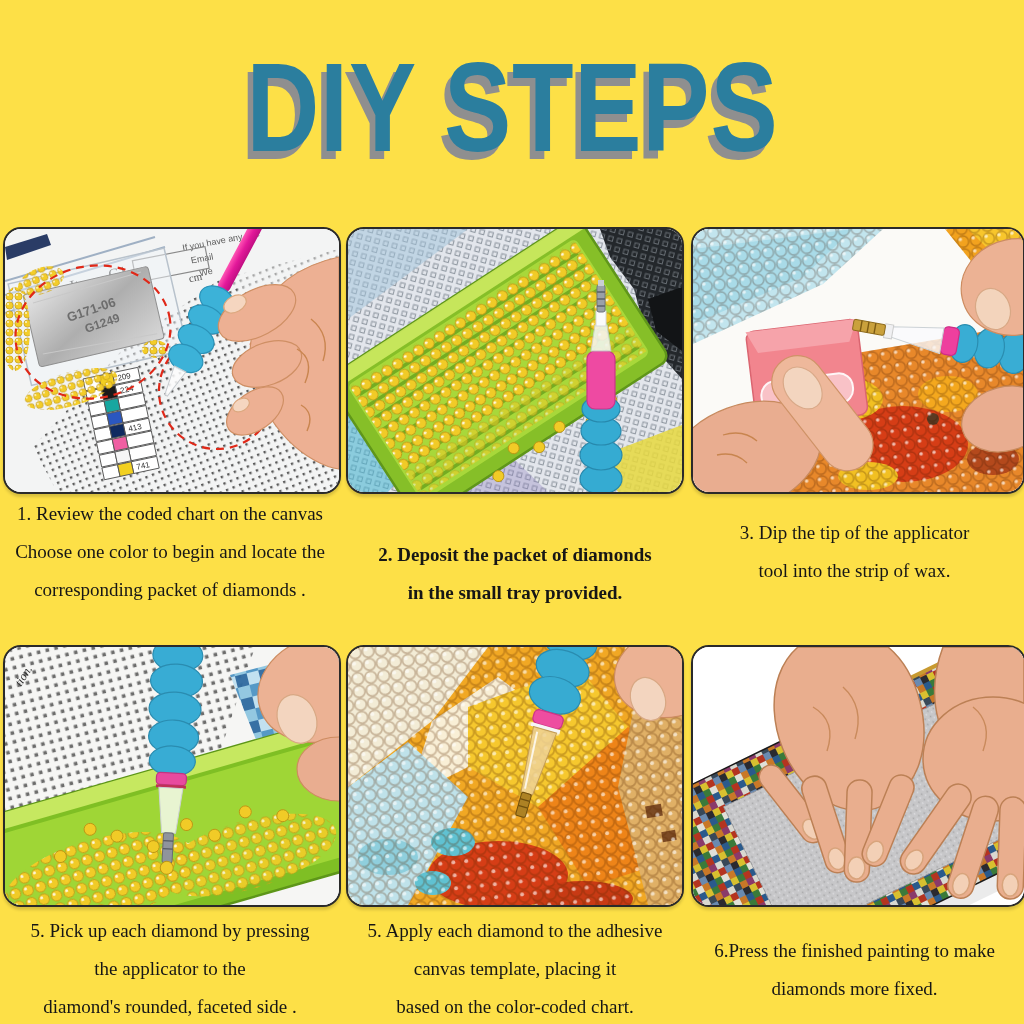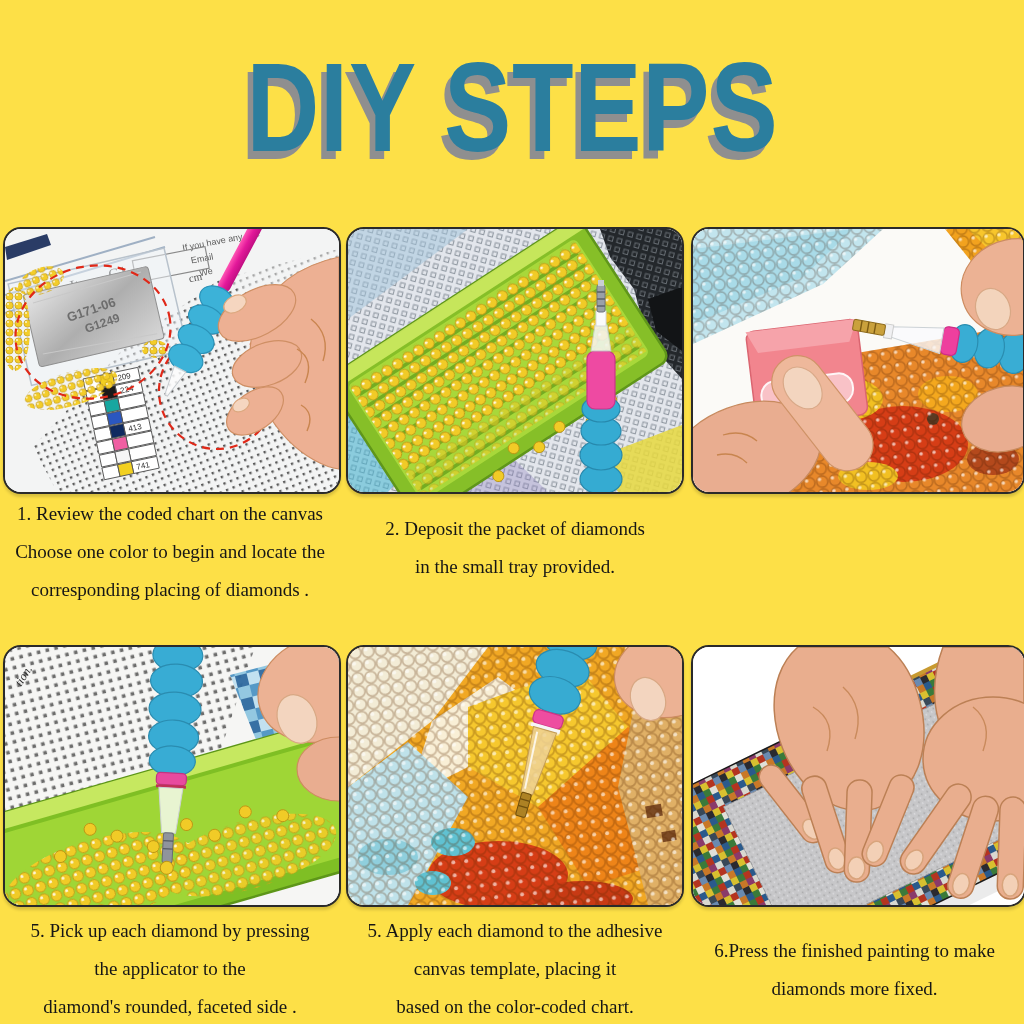--- a/index.html
+++ b/index.html
@@ -19,21 +19,21 @@
   #p1{left:3px;  top:227px;width:334px;height:263px;}
   #p2{left:346px;top:227px;width:334px;height:263px;}
   #p3{left:691px;top:227px;width:330px;height:263px;}
   #p4{left:3px;  top:645px;width:334px;height:258px;}
   #p5{left:346px;top:645px;width:334px;height:258px;}
   #p6{left:691px;top:645px;width:331px;height:258px;}
   
   .caption{position:absolute;text-align:center;color:#161616;font-size:19px;}
   .caption .ln{height:38px;line-height:38px;white-space:nowrap;}
   #c1{left:0;   top:495px;width:340px;}
-  #c2{left:345px;top:510px;width:340px;}
+  #c2{left:345px;top:536px;width:340px;font-weight:bold;}
   #c3{left:685px;top:514px;width:339px;}
   #c4{left:0;   top:912px;width:340px;}
   #c5{left:345px;top:912px;width:340px;}
   #c6{left:685px;top:932px;width:339px;}
 </style>
 </head>
 <body>
 
 <div class="page">
 
@@ -511,25 +511,29 @@
             <ellipse cx="319" cy="238" rx="8" ry="11" fill="#f3d0b6" stroke="#d8a47c"></ellipse>
           </g>
         <path d="M280 60 q20 16 10 44" fill="none" stroke="#c98a5c" stroke-width="1.4"></path>
       </g>
     </svg>
   </div>
 
   <div class="caption" id="c1">
     <div class="ln">1. Review the coded chart on the canvas</div>
     <div class="ln">Choose one color to begin and locate the</div>
-    <div class="ln">corresponding placing of diamonds .</div>
+    <div class="ln">corresponding packet of diamonds .</div>
   </div>
   <div class="caption" id="c2">
     <div class="ln">2. Deposit the packet of diamonds</div>
     <div class="ln">in the small tray provided.</div>
+  </div>
+  <div class="caption" id="c3">
+    <div class="ln">3. Dip the tip of the applicator</div>
+    <div class="ln">tool into the strip of wax.</div>
   </div>
   <div class="caption" id="c4">
     <div class="ln">5. Pick up each diamond by pressing</div>
     <div class="ln">the applicator to the</div>
     <div class="ln">diamond's rounded, faceted side .</div>
   </div>
   <div class="caption" id="c5">
     <div class="ln">5. Apply each diamond to the adhesive</div>
     <div class="ln">canvas template, placing it</div>
     <div class="ln">based on the color-coded chart.</div>

